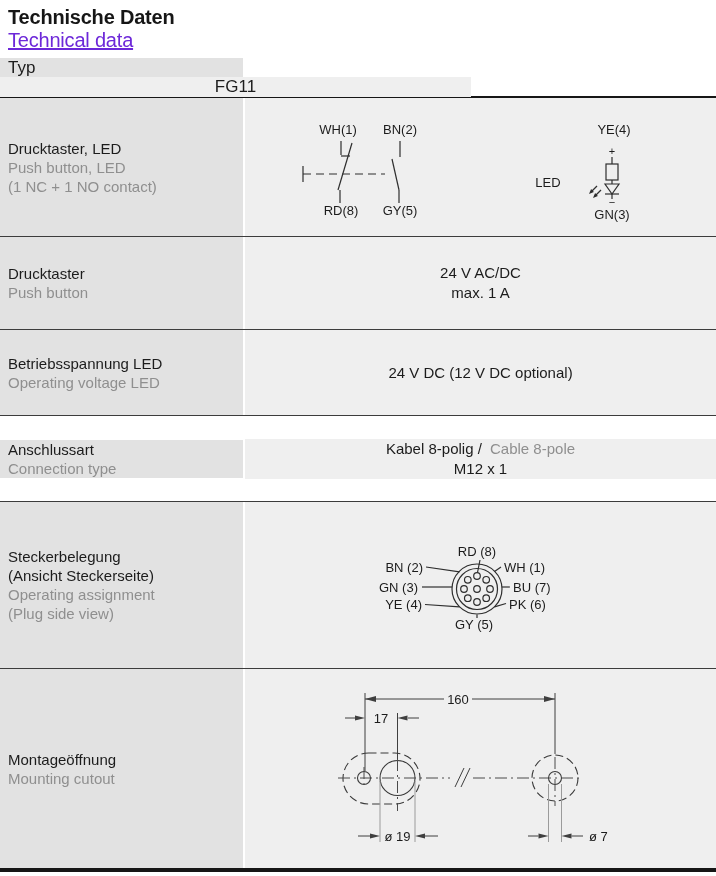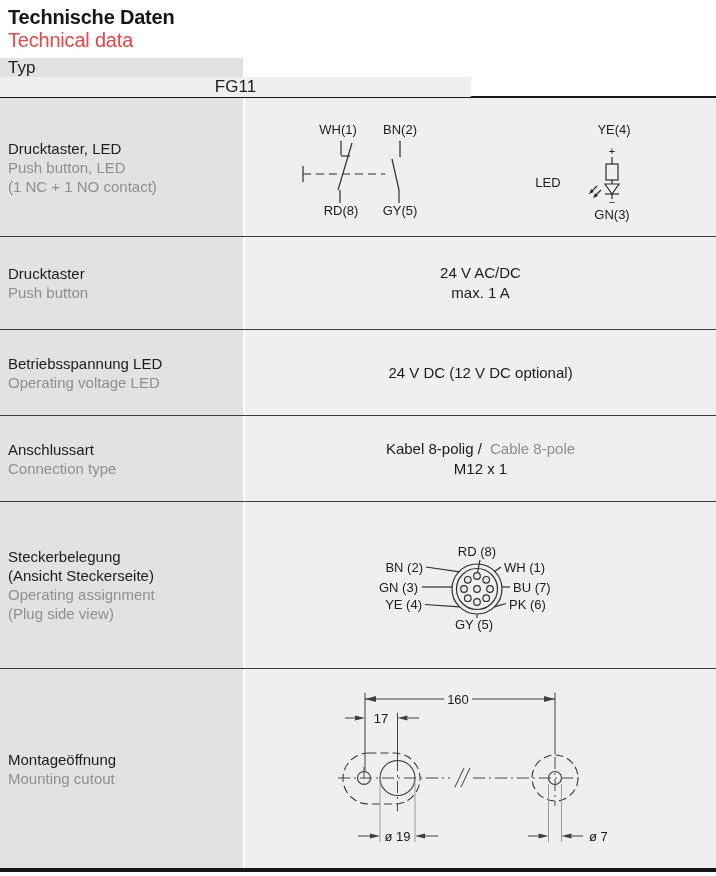--- a/index.html
+++ b/index.html
@@ -2,39 +2,39 @@
 <html><head>
 <meta charset="utf-8">
 <style>
   html,body{margin:0;padding:0;background:#ffffff;}
   body{width:716px;height:876px;font-family:"Liberation Sans",sans-serif;-webkit-font-smoothing:antialiased;}
   .page{width:584px;}
 
   
   .hdr{height:58px;padding:5px 0 0 8px;box-sizing:border-box;}
   .title{margin:0;font-size:20px;line-height:24px;font-weight:600;color:#161616;letter-spacing:-0.2px;}
-  .subtitle{margin:0;font-size:20px;line-height:23px;font-weight:400;color:#ef4444;letter-spacing:-0.2px;}
+  .subtitle{margin:0;font-size:20px;line-height:23px;font-weight:400;color:#6d28d9;letter-spacing:-0.2px;text-decoration:underline;}
 
   
   .tbl{width:716px;border-bottom:4px solid #161616;}
   .row{display:flex;width:716px;}
   .b2{border-top:2px solid #161616;}
   .b1{border-top:1px solid #3c3c3c;}
   .cl{width:243px;box-sizing:border-box;background:#e2e2e2;display:flex;flex-direction:column;justify-content:center;padding-left:8px;font-size:15px;line-height:19px;color:#1c1c1c;}
   .gap{width:2px;background:#ffffff;}
   .cr{width:471px;box-sizing:border-box;background:#efefef;display:flex;flex-direction:column;justify-content:center;align-items:center;font-size:15px;line-height:20px;color:#1c1c1c;text-align:center;}
   .cr svg{display:block;}
   .en{color:#8f8f8f;}
   .hrow{height:38px;flex-direction:column;}
   .hrow .cl{font-size:17px;}
   .hrow .cr{font-size:17px;}
   .r1{height:138px;}
   .r2{height:92px;}
   .r3{height:85px;}
-  .r4{height:85px;}
+  .r4{height:85px;align-items:center;}
   .r5{height:166px;}
   .r6{height:199px;}
   .vju{display:inline;}
   .mix .en{margin-left:4px;}
 
   
   .diag-line{stroke:#2e2e2e;stroke-width:1.2;fill:none;}
   .diag-dash{stroke:#2e2e2e;stroke-width:1.2;fill:none;stroke-dasharray:8,5;}
   .diag-fill{fill:#2e2e2e;stroke:none;}
   .dtext{font-family:"Liberation Sans",sans-serif;font-size:13px;fill:#1c1c1c;}

